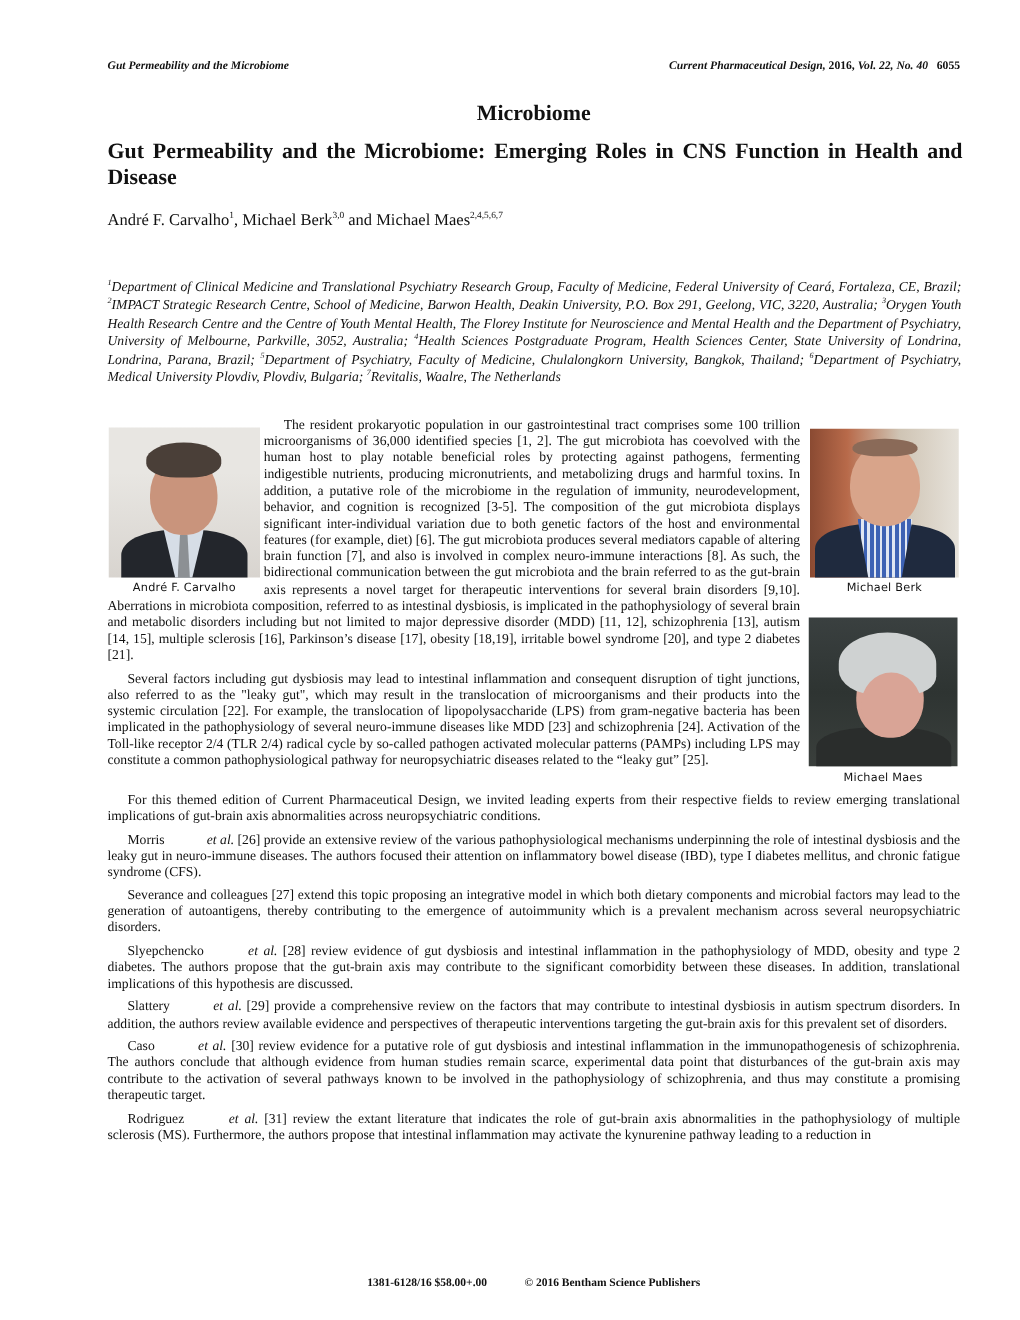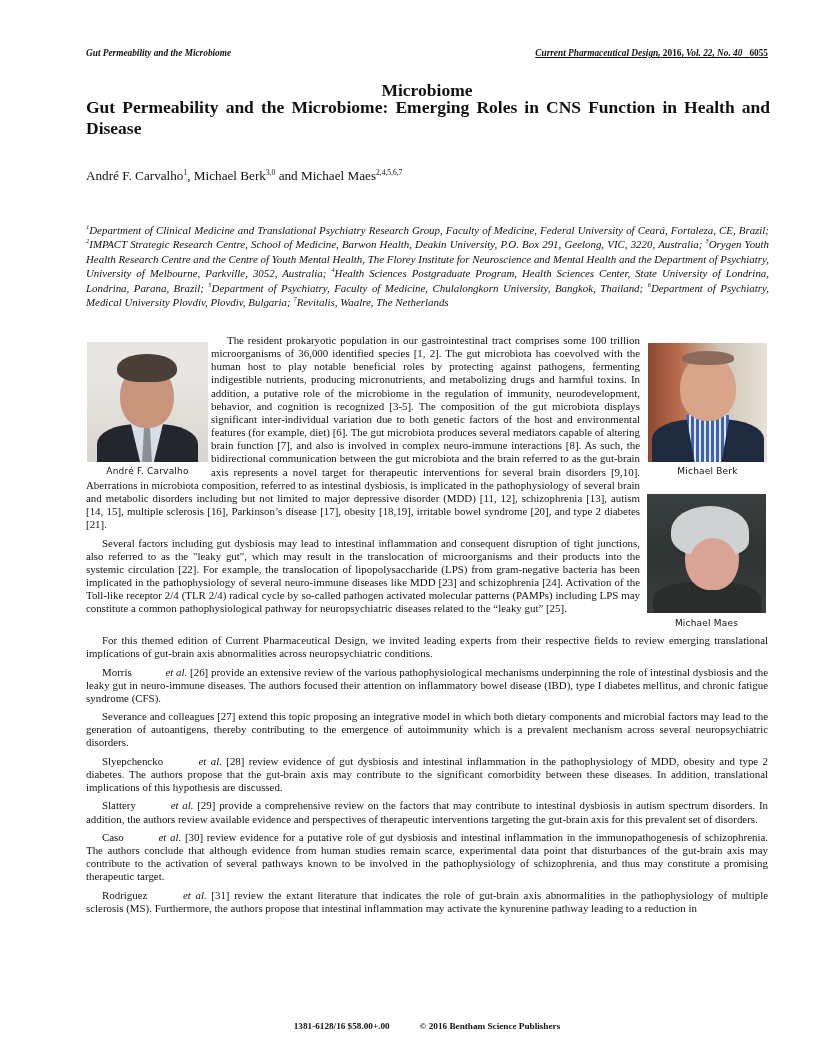--- a/index.html
+++ b/index.html
@@ -1,25 +1,25 @@
 <!DOCTYPE html>
 <html><head>
 <meta charset="utf-8">
 <style>
   * { margin: 0; padding: 0; box-sizing: border-box; }
   html, body { width: 816px; height: 1056px; background: #ffffff; }
   body { position: relative; font-family: "Liberation Serif", "DejaVu Serif", serif; color: #111; overflow: hidden; }
 
   .running-head { position: absolute; top: 48px; left: 86px; width: 682px; height: 14px; font-size: 9.3px; font-weight: bold; font-style: italic; }
   .running-head .left { position: absolute; left: 0; top: 0; }
-  .running-head .right { position: absolute; right: 0; top: 0; text-decoration: underline; }
+  .running-head .right { position: absolute; right: 0; top: 0; }
   .running-head .right .norm { font-style: normal; }
 
   .editorial-label { position: absolute; top: 80px; left: 86px; width: 682px; text-align: center; font-size: 17.5px; font-weight: bold; }
-  .title { position: absolute; top: 97px; left: 86px; width: 684px; font-size: 17.5px; font-weight: bold; line-height: 21px; text-align: justify; text-align-last: left; }
+  .title { position: absolute; top: 110px; left: 86px; width: 684px; font-size: 17.5px; font-weight: bold; line-height: 21px; text-align: justify; text-align-last: left; }
 
   .authors { position: absolute; top: 168px; left: 86px; width: 682px; font-size: 13.2px; }
   .authors sup { font-size: 7.5px; vertical-align: super; line-height: 0; }
 
   .affiliations { position: absolute; top: 223px; left: 86px; width: 683px; font-size: 10.9px; font-style: italic; line-height: 14.45px; text-align: justify; }
   .affiliations sup { font-size: 6.5px; vertical-align: super; line-height: 0; }
 
   .photo { position: absolute; background: #ccc; overflow: hidden; }
   .photo-caption { position: absolute; font-family: "DejaVu Sans", sans-serif; font-size: 9px; text-align: center; letter-spacing: 0.2px; color: #111; }
 

